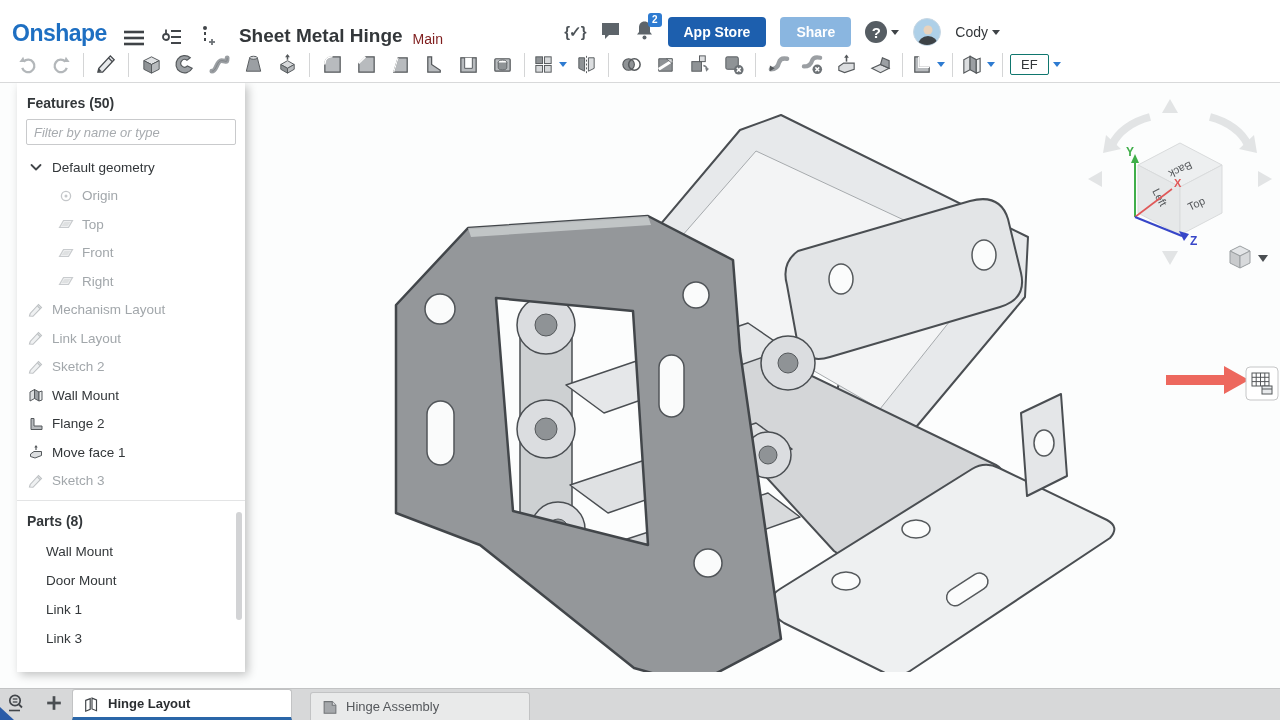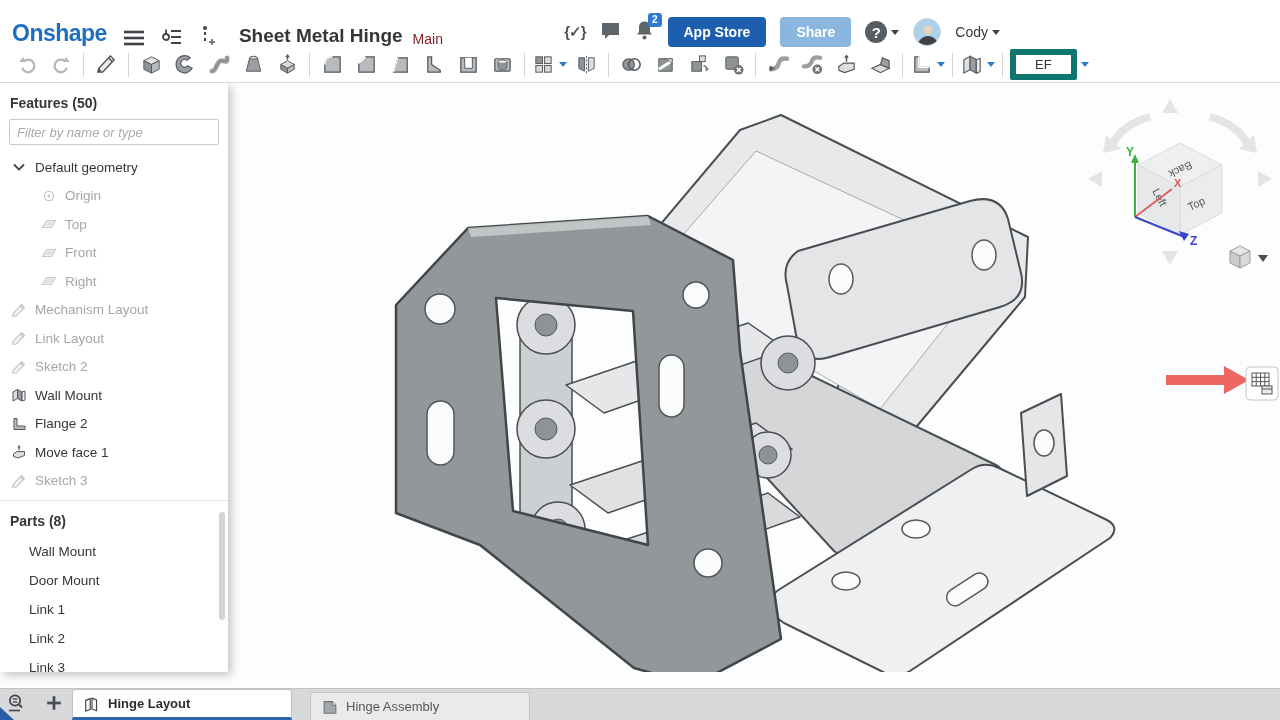--- a/index.html
+++ b/index.html
@@ -22,28 +22,28 @@
   .caret { display:inline-block; width:0; height:0; border-left:4px solid transparent; border-right:4px solid transparent; border-top:5px solid #3f4347; margin-left:4px; }
   .caret.blue { border-top-color:#2e7bd1; }
   .avatar { width:28px; height:28px; border-radius:50%; background:#aed0e8; overflow:hidden; position:relative; border:1px solid #c8d8e4; }
   .avatar svg { position:absolute; top:2px; left:2px; }
   .user-name { font-size:14px; color:#33373a; display:flex; align-items:center; }
 
   
   .toolbar { position:absolute; top:47px; left:0; width:1280px; height:36px; background:#fff; border-bottom:1px solid #d8d9da; display:flex; align-items:center; padding-left:10px; z-index:19; }
   .tool-btn { height:30px; min-width:34px; display:flex; align-items:center; justify-content:center; cursor:pointer; border-radius:2px; padding:0 2px; }
   .tb-sep { width:1px; height:24px; background:#d4d5d6; margin:0 5px; flex:none; }
-  .ef-box { border:6px solid #0f766e; border-radius:2px; font-size:13px; color:#33373a; padding:2px 19px; }
+  .ef-box { border:1px solid #0f766e; border-radius:2px; font-size:13px; color:#33373a; padding:2px 10px; }
 
   
   .viewport { position:absolute; top:83px; left:0; width:1280px; height:605px; background:#fcfdfd; }
   .canvas-svg { position:absolute; top:0; left:228px; width:1052px; height:589px; }
 
   
-  .left-panel { position:absolute; top:83px; left:0; width:228px; height:589px; background:#fff; box-shadow:3px 3px 9px rgba(0,0,0,.24); z-index:10; overflow:hidden; }
+  .left-panel { position:absolute; top:83px; left:17px; width:228px; height:589px; background:#fff; box-shadow:3px 3px 9px rgba(0,0,0,.24); z-index:10; overflow:hidden; }
   .panel-title { font-size:14px; font-weight:bold; color:#33373a; padding:12px 10px 8px 10px; }
   .filter-input { display:block; width:210px; margin:0 9px; height:26px; border:1px solid #c9cacc; border-radius:2px; font-family:inherit; font-size:13px; font-style:italic; color:#6a6e72; padding:12px 7px; }
   .filter-input::placeholder { color:#a7abaf; font-style:italic; }
   .tree { margin-top:8px; }
   .tree-row { height:28.5px; display:flex; align-items:center; font-size:13.5px; color:#33373a; cursor:pointer; padding-left:10px; }
   .tree-row.muted { color:#a2a7ab; }
   .tree-row .ric { width:18px; height:18px; margin-right:7px; flex:none; display:flex; align-items:center; justify-content:center; }
   .tree-row.lvl1 { padding-left:40px; }
   .parts-header { border-top:1px solid #e3e4e5; margin-top:5px; }
   .parts-row { height:29px; display:flex; align-items:center; font-size:13.5px; color:#33373a; padding-left:29px; cursor:pointer; }
@@ -650,23 +650,20 @@
       <div class="parts-row">
         <span>Wall Mount</span>
       </div>
       <div class="parts-row">
         <span>Door Mount</span>
       </div>
       <div class="parts-row">
         <span>Link 1</span>
       </div>
       <div class="parts-row">
-        <span>Link 2</span>
-      </div>
-      <div class="parts-row">
         <span>Link 3</span>
       </div>
     </div>
   <div class="panel-scroll"></div>
 </div>
 
 <div class="tabbar">
   <div class="tabbar-tools">
     <span><svg width="22" height="22">
           <use href="#sym-search-versions"></use>

